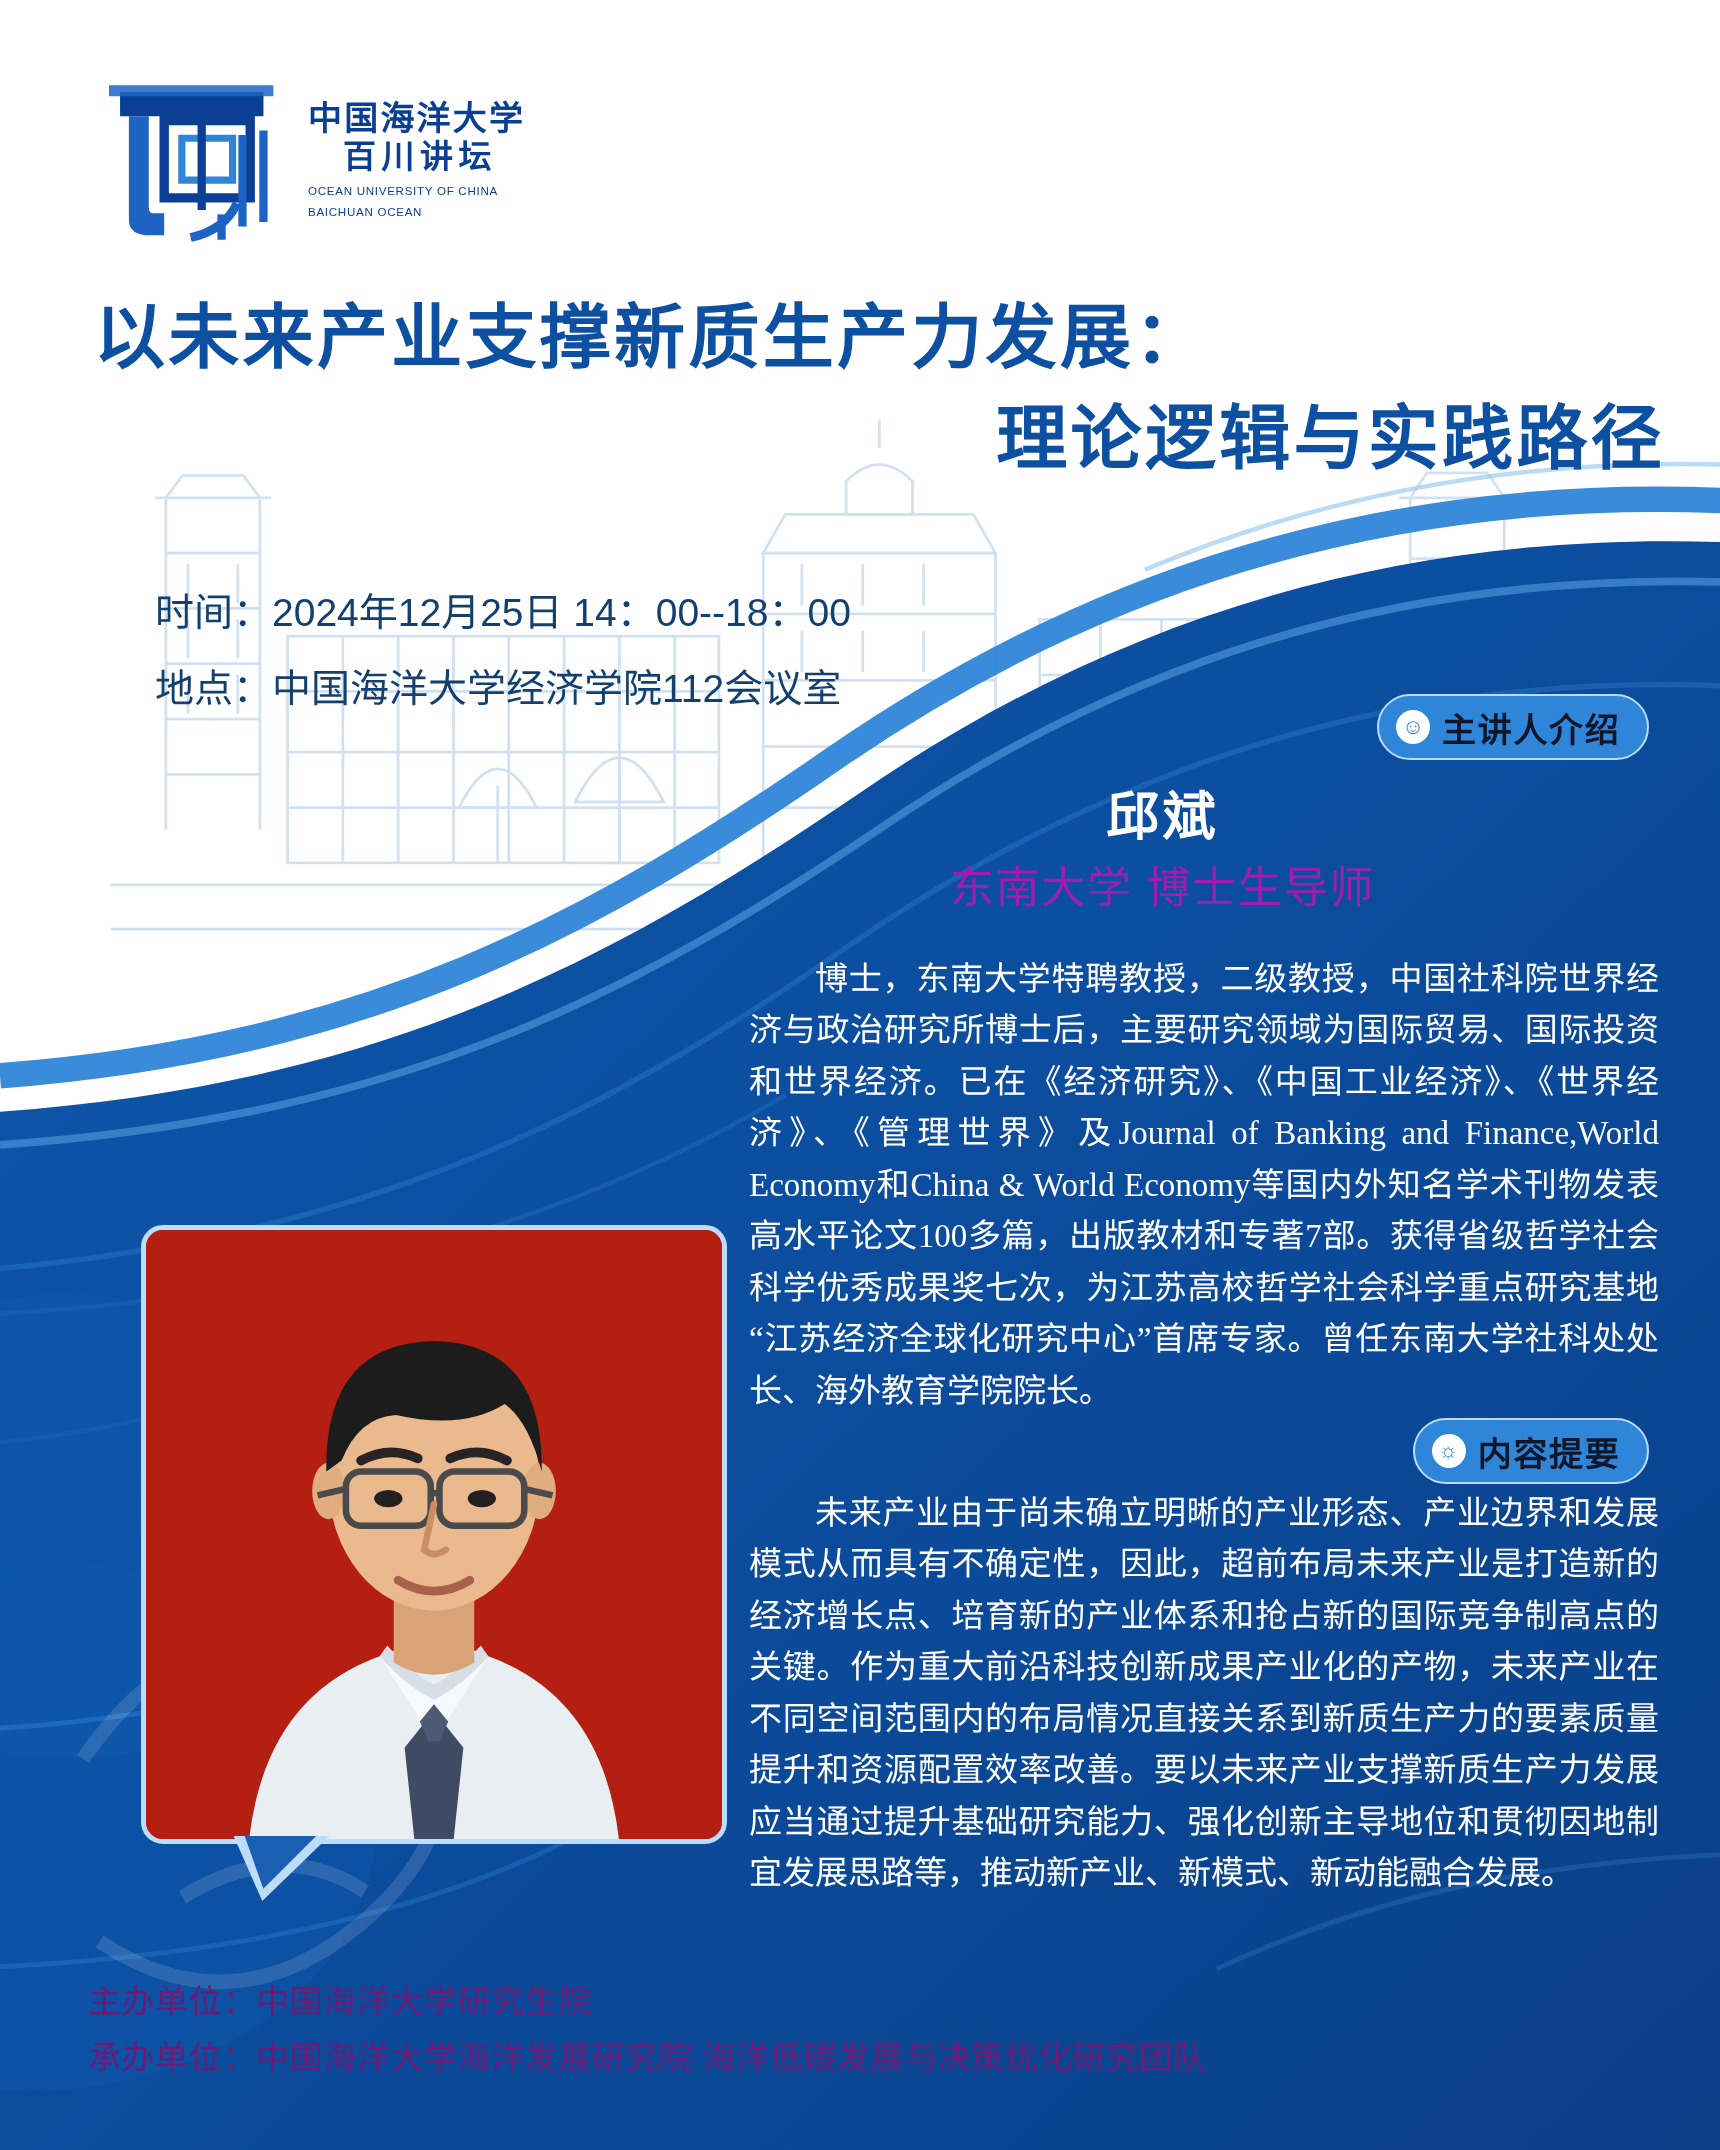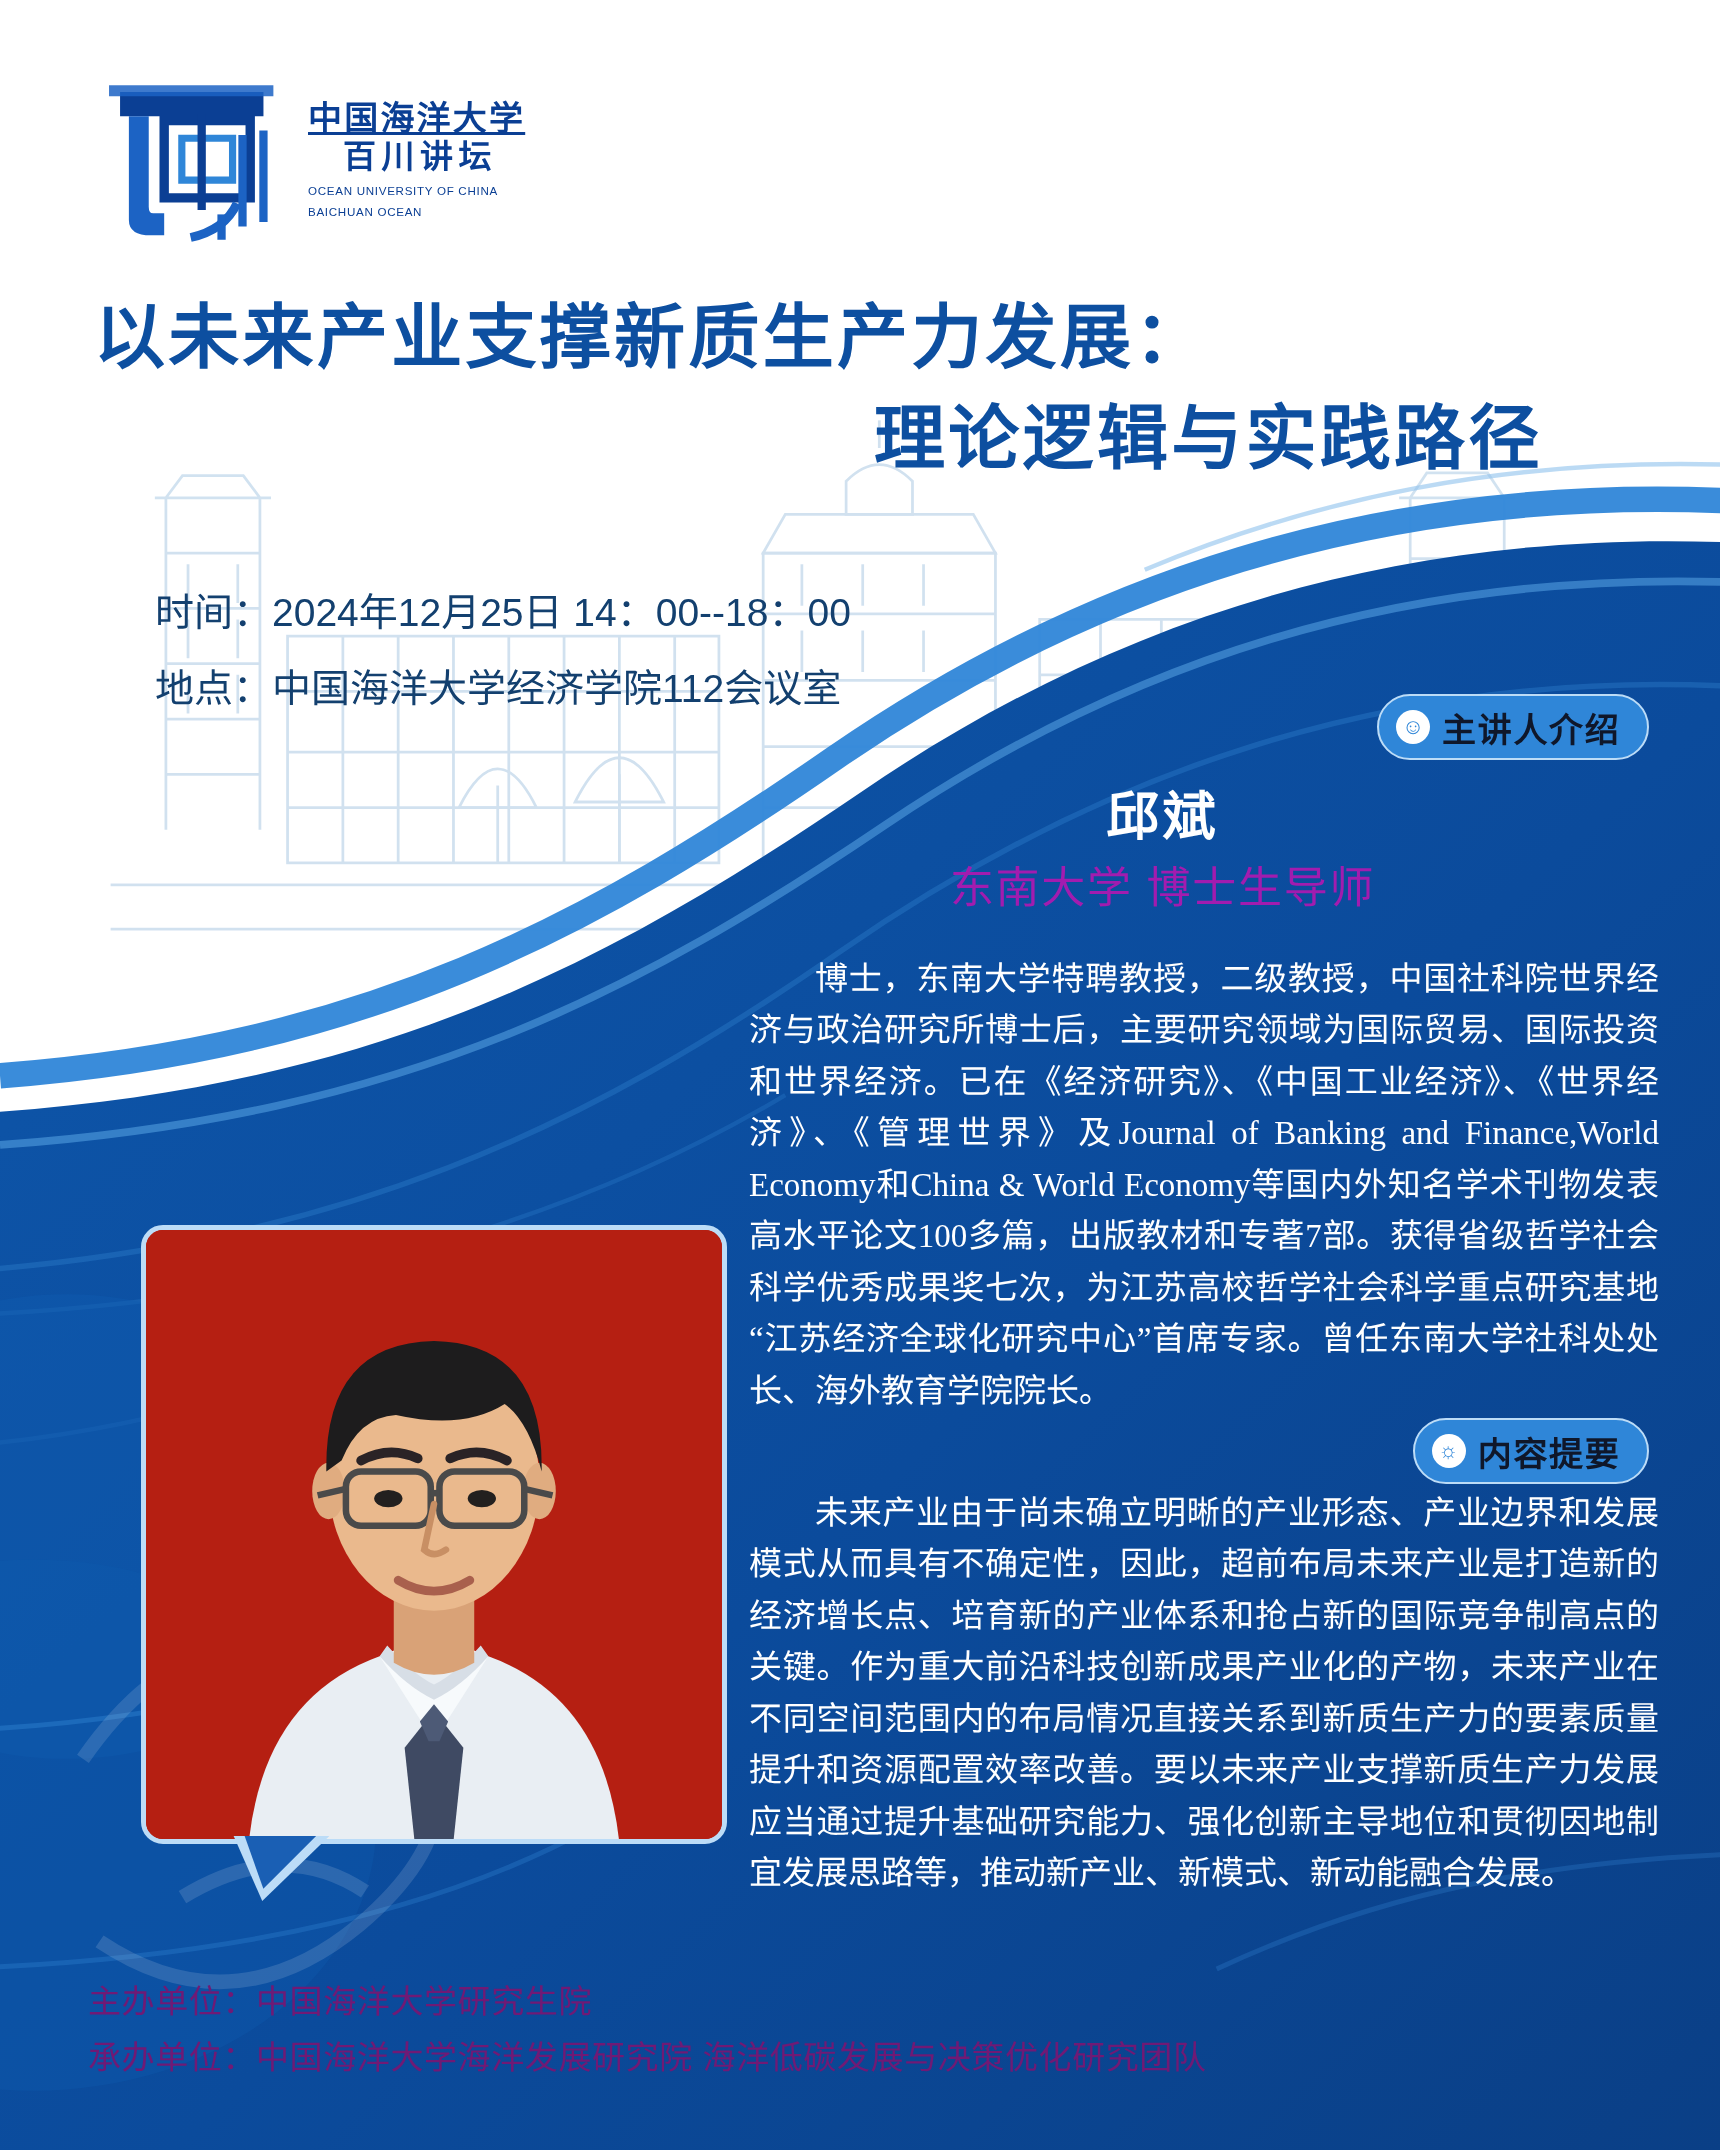--- a/index.html
+++ b/index.html
@@ -47,21 +47,20 @@
     width: 238px;
   }
   .logo-cn1 {
     font-family: "Liberation Serif", serif;
     font-weight: bold;
     font-size: 34px;
     color: #0b3f94;
     letter-spacing: 2.2px;
     line-height: 1.15;
     white-space: nowrap;
-    text-decoration: underline;
   }
   .logo-cn2 {
     font-family: "Liberation Serif", serif;
     font-weight: bold;
     font-size: 33px;
     color: #0b3f94;
     letter-spacing: 5.5px;
     line-height: 1.2;
     white-space: nowrap;
     margin-left: 35px;
@@ -86,21 +85,21 @@
   .title-line {
     font-family: "Liberation Sans", sans-serif;
     font-weight: bold;
     font-size: 71px;
     color: #0d4fa0;
     letter-spacing: 3.3px;
     line-height: 1.42;
     white-space: nowrap;
   }
   .title-line.l1 { text-align: left; padding-left: 11px; }
-  .title-line.l2 { text-align: left; padding-left: 791px; }
+  .title-line.l2 { text-align: right; padding-left: 791px; }
 
   
   .info-block {
     position: absolute;
     left: 155px;
     top: 575px;
   }
   .info-line {
     font-family: "Liberation Sans", sans-serif;
     font-size: 39px;

